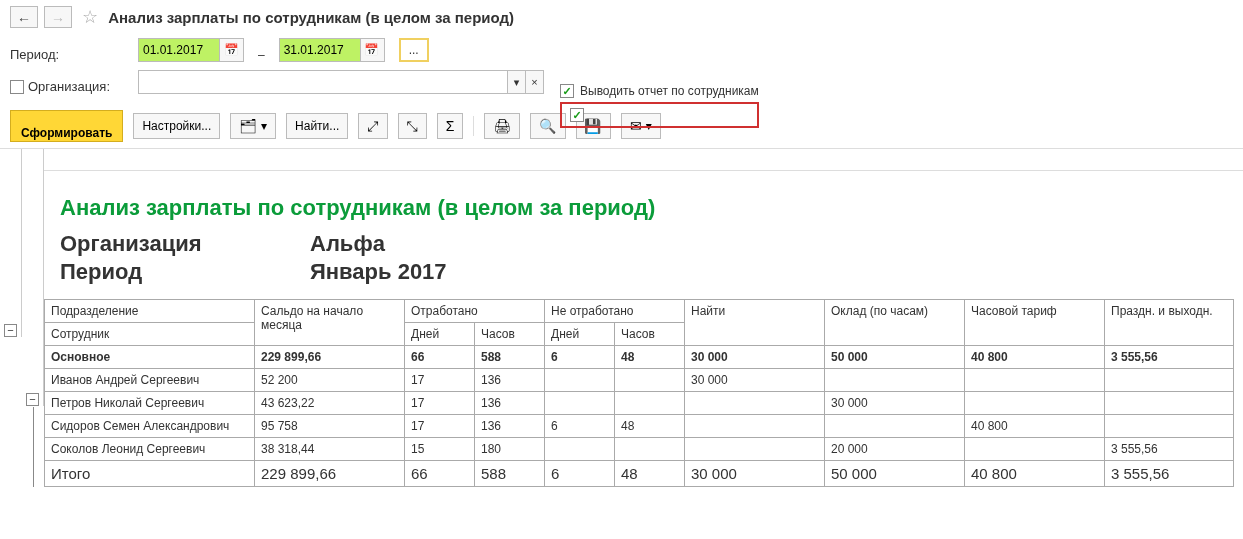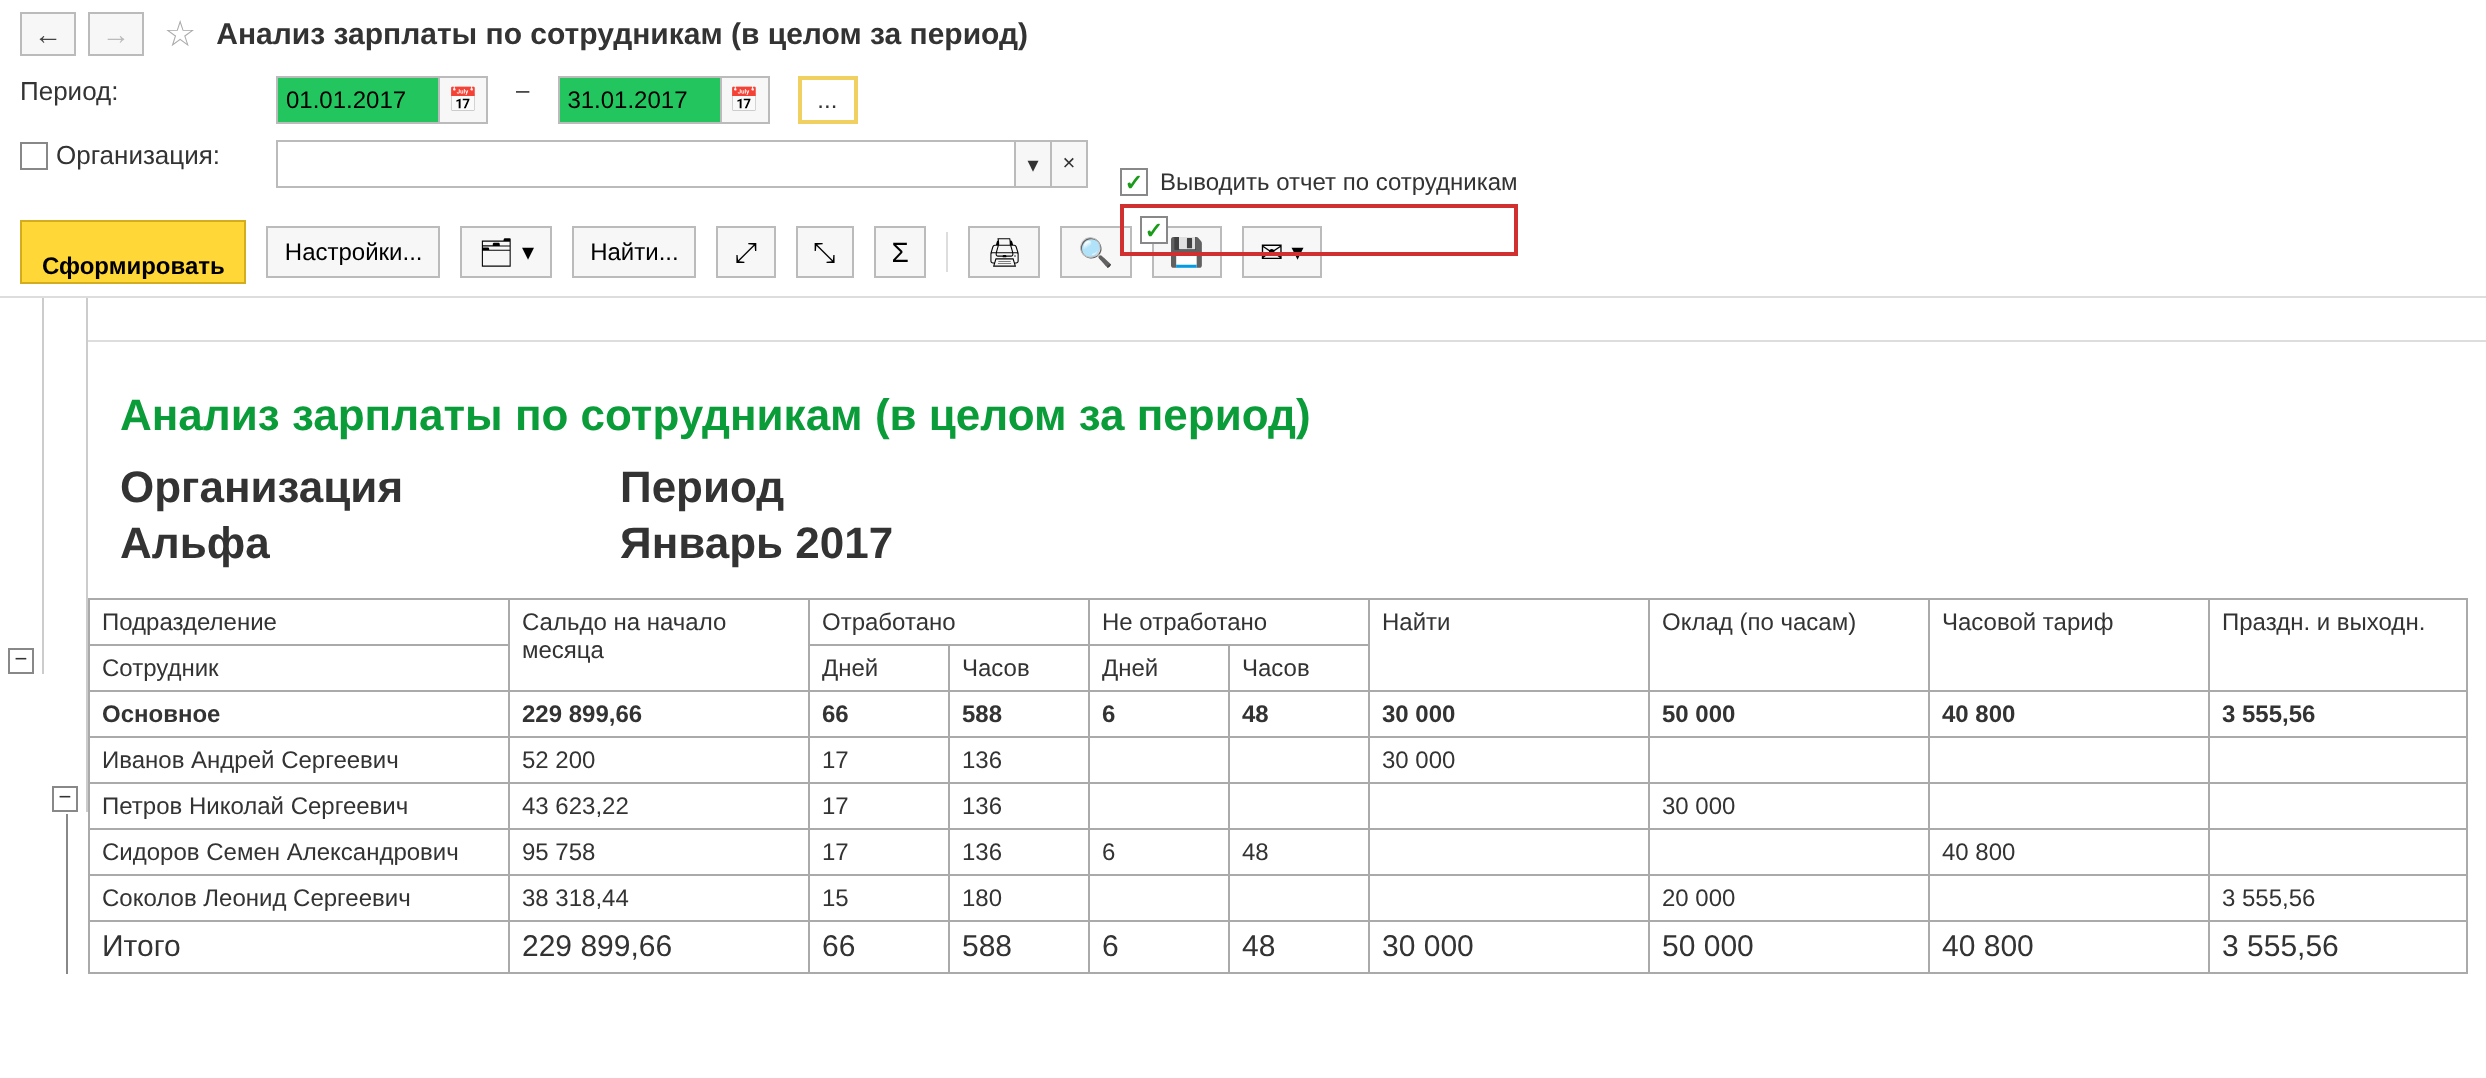--- a/index.html
+++ b/index.html
@@ -27,32 +27,32 @@
     justify-content: center;
     cursor: pointer;
     font-size: 14px;
     color: #444;
   }
   .nav-btn.disabled { color: #bbb; cursor: default; }
   .star-icon { font-size: 18px; color: #aaa; margin: 0 4px; }
   .page-title { font-size: 15px; font-weight: bold; }
   .filter-row {
     display: flex;
-    align-items: flex-start;
+    align-items: flex-end;
     gap: 8px;
     padding: 4px 10px;
   }
   .filter-label { width: 120px; font-size: 13px; display:flex; align-items:center; gap:4px;}
   .date-input {
     border: 1px solid #bbb;
     height: 24px;
     width: 82px;
     padding: 0 4px;
     font-size: 12px;
-    background:#22c55e;
+    background:#bef264;
   }
   .cal-btn {
     border: 1px solid #bbb;
     border-left: none;
     height: 24px;
     width: 24px;
     background: #f7f7f7;
     display:flex; align-items:center; justify-content:center;
     font-size: 12px;
   }
@@ -292,22 +292,22 @@
   <div class="tree-gutter2">
     <div style="height:244px;"></div>
     <div class="tree-square">−</div>
     <div class="vline" style="top:258px; height:82px;"></div>
   </div>
   <div class="report-content">
     <div class="report-blankrow"></div>
     <div class="report-title">Анализ зарплаты по сотрудникам (в целом за период)</div>
     <div class="meta-grid">
       <div>Организация</div>
+      <div>Альфа</div>
       <div>Период</div>
-      <div>Альфа</div>
       <div>Январь 2017</div>
     </div>
 
     <table class="data">
       <thead>
         <tr>
           <th rowspan="1" class="h-label">Подразделение</th>
           <th rowspan="2" class="h-saldo">Сальдо на начало месяца</th>
           <th colspan="2">Отработано</th>
           <th colspan="2">Не отработано</th>

